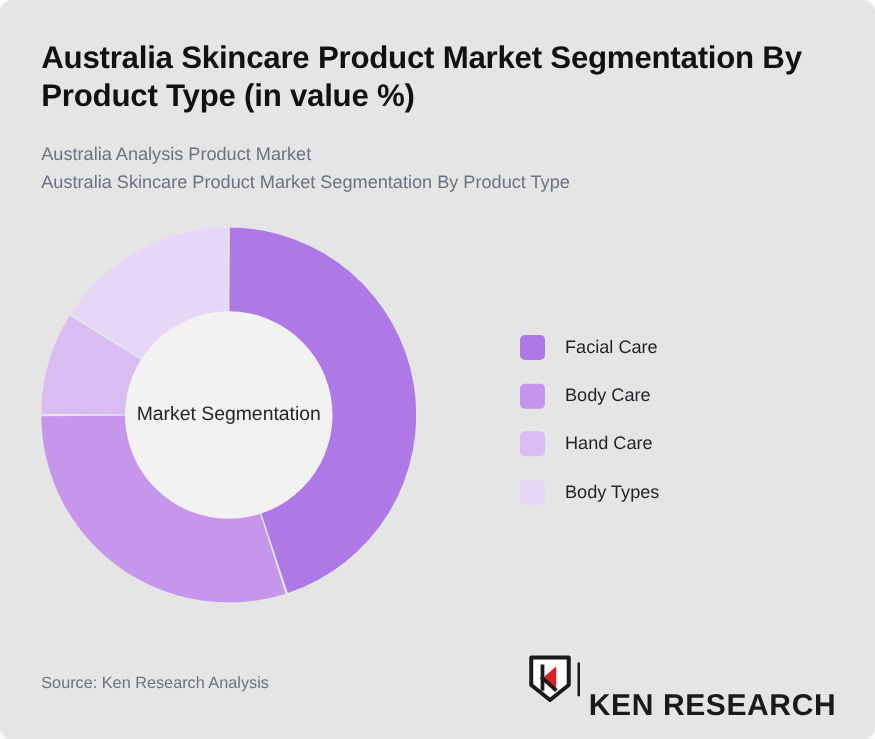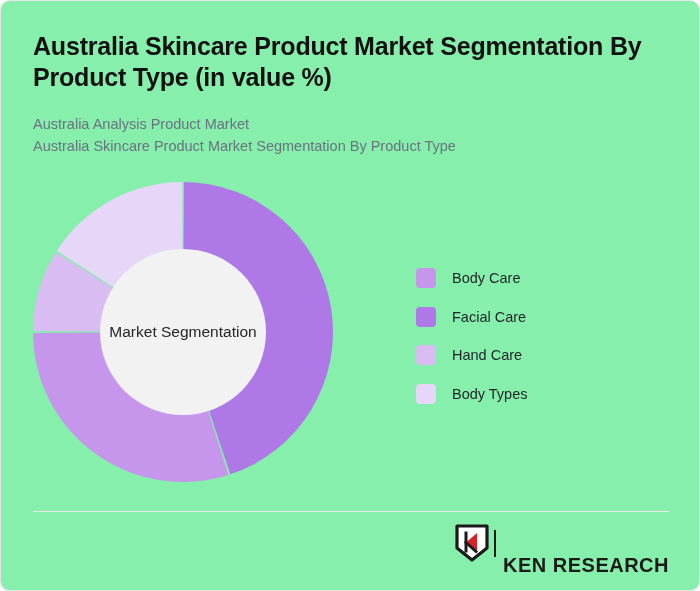--- a/index.html
+++ b/index.html
@@ -11,21 +11,21 @@
     height: 591px;
     background: #ffffff;
     font-family: "Liberation Sans", sans-serif;
     overflow: hidden;
   }
   .card {
     position: absolute;
     left: 0; top: 0;
     width: 700px;
     height: 591px;
-    background: #86efac;
+    background: #e5e5e5;
     border: 1px solid #e6e6e6;
     border-radius: 10px;
     box-sizing: border-box;
     box-shadow: 0 1px 3px rgba(0,0,0,0.10);
     overflow: hidden;
   }
   .title {
     position: absolute;
     left: 32px;
     top: 30px;
@@ -133,21 +133,21 @@
     flex: 0 0 auto;
   }
   .logo-bar {
     width: 2px;
     height: 27px;
     background: #1a1a1a;
     margin: 0 7px 0 5px;
     flex: 0 0 auto;
   }
   .logo-text {
-    font-size: 20px;
+    font-size: 24px;
     font-weight: bold;
     color: #1a1a1a;
     letter-spacing: 0.5px;
     line-height: 1;
     font-family: "Liberation Sans", sans-serif;
     margin-top: 44px;
   }
 </style>
 </head>
 <body>
@@ -173,41 +173,42 @@
         </g>
         <circle id="donut-hole" cx="150" cy="150" r="83.0" fill="#f2f2f2"></circle>
       </svg>
       <div class="center-label">
         <span>Market Segmentation</span>
       </div>
     </div>
 
     <div class="legend" id="legend">
       <div class="legend-item">
+        <span class="legend-swatch" style="background: rgb(174, 120, 230);"></span>
+        <span class="legend-label">Facial Care</span>
+      </div>
+      <div class="legend-item">
         <span class="legend-swatch" style="background: rgb(197, 150, 236);"></span>
         <span class="legend-label">Body Care</span>
       </div>
       <div class="legend-item">
-        <span class="legend-swatch" style="background: rgb(174, 120, 230);"></span>
-        <span class="legend-label">Facial Care</span>
-      </div>
-      <div class="legend-item">
         <span class="legend-swatch" style="background: rgb(216, 188, 242);"></span>
         <span class="legend-label">Hand Care</span>
       </div>
       <div class="legend-item">
         <span class="legend-swatch" style="background: rgb(230, 214, 248);"></span>
         <span class="legend-label">Body Types</span>
       </div>
     </div>
 
   </div>
 
   <div class="divider"></div>
 
+  <div class="source">Source: Ken Research Analysis</div>
 
   <div class="logo">
     <svg class="logo-mark" viewBox="0 0 34 38">
       <path d="M2 2 H32 V24 L17 36 L2 24 Z" fill="#ffffff" stroke="#1a1a1a" stroke-width="3.2" stroke-linejoin="round"></path>
       <path d="M11 9 V27" stroke="#1a1a1a" stroke-width="3" stroke-linecap="square"></path>
       <path d="M11 18.5 L22 9 L22 28 Z" fill="#d62229"></path>
       <path d="M11 18.5 L21 27.5" stroke="#1a1a1a" stroke-width="3" stroke-linecap="square"></path>
     </svg>
     <span class="logo-bar"></span>
     <span class="logo-text">KEN RESEARCH</span>

